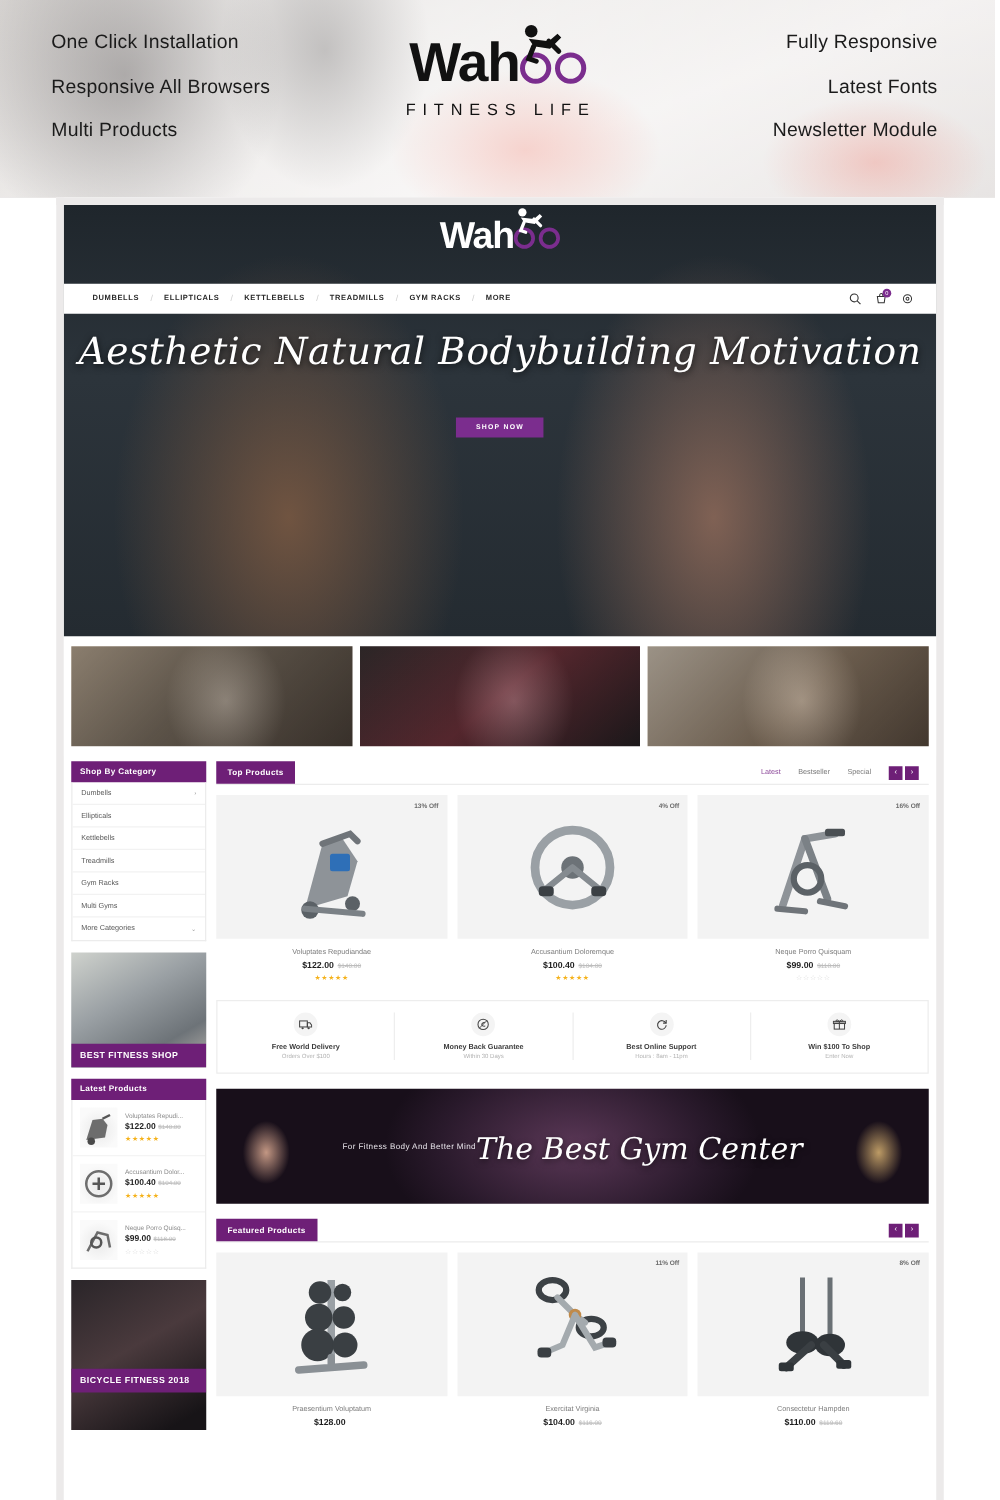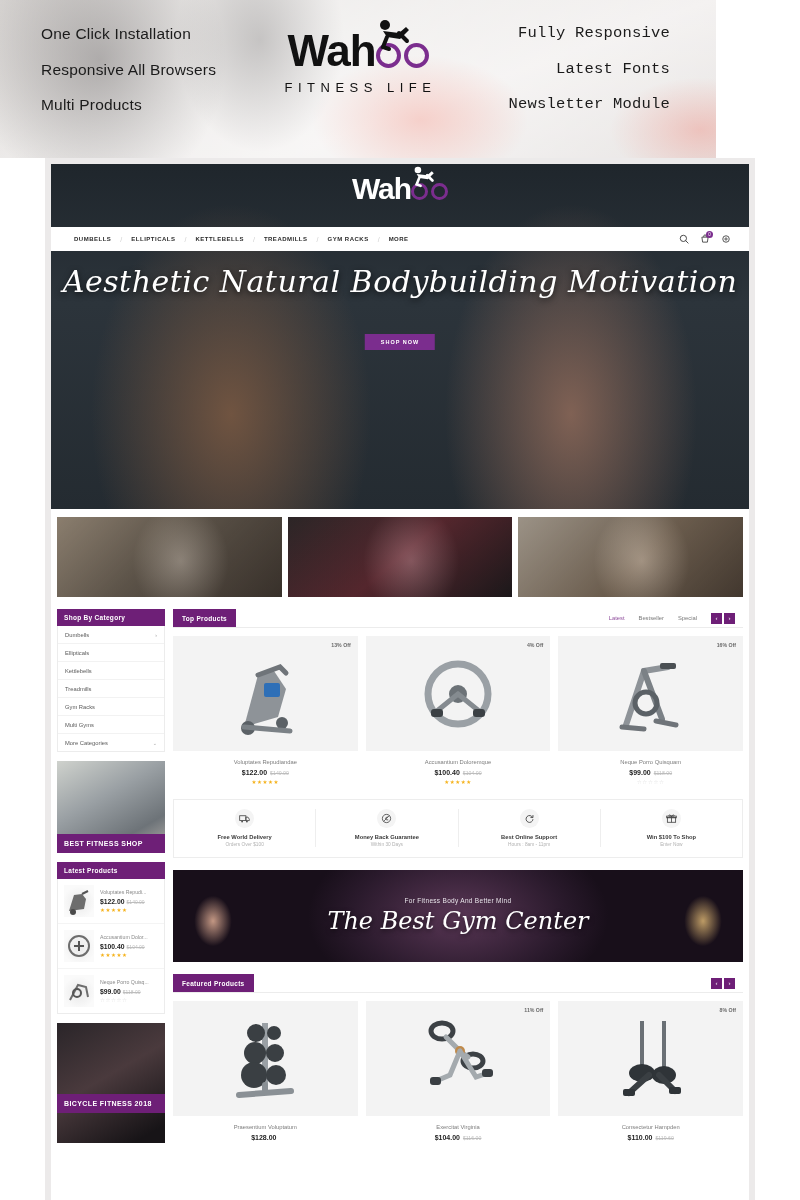--- a/index.html
+++ b/index.html
@@ -6,40 +6,40 @@
   body {
     width: 800px; height: 1200px;
     font-family: "Liberation Sans", sans-serif;
     background: #ffffff;
     overflow: hidden;
     position: relative;
   }
 
   
   .promo-hero {
-    position: absolute; left: 0; top: 0; width: 716px; height: 158px;
+    position: absolute; left: 0; top: 0; width: 796px; height: 158px;
     overflow: hidden;
     background: #d9d6d3;
   }
   .promo-bg {
     position: absolute; inset: 0;
     background:
       radial-gradient(ellipse 180px 200px at 100px 60px, rgba(60,55,55,.55), rgba(200,195,192,0) 70%),
       radial-gradient(ellipse 120px 160px at 260px 40px, rgba(40,36,36,.45), rgba(210,205,202,0) 70%),
       radial-gradient(ellipse 150px 90px at 420px 120px, rgba(236,140,126,.75), rgba(236,170,160,0) 72%),
       radial-gradient(ellipse 120px 70px at 700px 130px, rgba(232,132,120,.6), rgba(240,180,170,0) 75%),
       linear-gradient(160deg, #cfcbc8 0%, #e6e3e1 38%, #efeceb 62%, #ddd9d7 100%);
   }
   .promo-bg:after {
     content:""; position:absolute; inset:0;
     background: linear-gradient(90deg, rgba(255,255,255,.25), rgba(255,255,255,.55) 45%, rgba(255,255,255,.3));
   }
   .promo-feats { position: absolute; top: 26px; }
   .promo-feats.left { left: 41px; }
-  .promo-feats.right { right: 46px; text-align: right; font-family: Liberation Mono, monospace; }
+  .promo-feats.right { right: 46px; text-align: right; }
   .promo-feat {
     font-size: 15.5px; color: #1b1b1b; line-height: 1;
     margin-bottom: 20px; letter-spacing: .2px; white-space: nowrap;
   }
   .promo-logo {
     position: absolute; left: 50%; transform: translateX(-50%); top: 24px;
     text-align: center; width: 260px;
   }
   .logo-row { position: relative; display: inline-block; height: 54px; }
   .logo-wah {
@@ -203,21 +203,21 @@
     width:19px; height:19px; border-radius:50%; background:#f4f4f4;
     margin:0 auto 6px; display:flex; align-items:center; justify-content:center;
   }
   .svc-t { font-size:5.8px; font-weight:700; color:#3b3b3b; }
   .svc-s { font-size:4.8px; color:#b2b2b2; margin-top:2.5px; }
 
   .gym-banner {
     position:relative; height:92px; margin-top:12px; overflow:hidden;
     background:
       radial-gradient(ellipse 150px 90px at 50% 50%, #5a3756, #2a1a2c 70%, #180f1a 100%);
-    display:flex; align-items:center; justify-content:center; flex-direction:column;
+    display:flex; align-items:center; justify-content:center; flex-direction:row;
   }
   .gb-sub { font-size:6.5px; color:#e8e4ea; letter-spacing:.3px; }
   .gb-title {
     font-family:"DejaVu Serif", serif; font-style:italic; font-size:24px; color:#fff;
     margin-top:3px; text-shadow:0 2px 5px rgba(0,0,0,.6);
   }
   .gb-fig { position:absolute; bottom:6px; width:52px; height:70px; }
   .gb-fig.l { left:14px; background: radial-gradient(ellipse 26px 35px at 50% 50%, rgba(225,175,150,.85), rgba(60,30,45,0) 72%); }
   .gb-fig.r { right:14px; background: radial-gradient(ellipse 26px 35px at 50% 50%, rgba(230,190,120,.8), rgba(60,30,45,0) 72%); }
 

